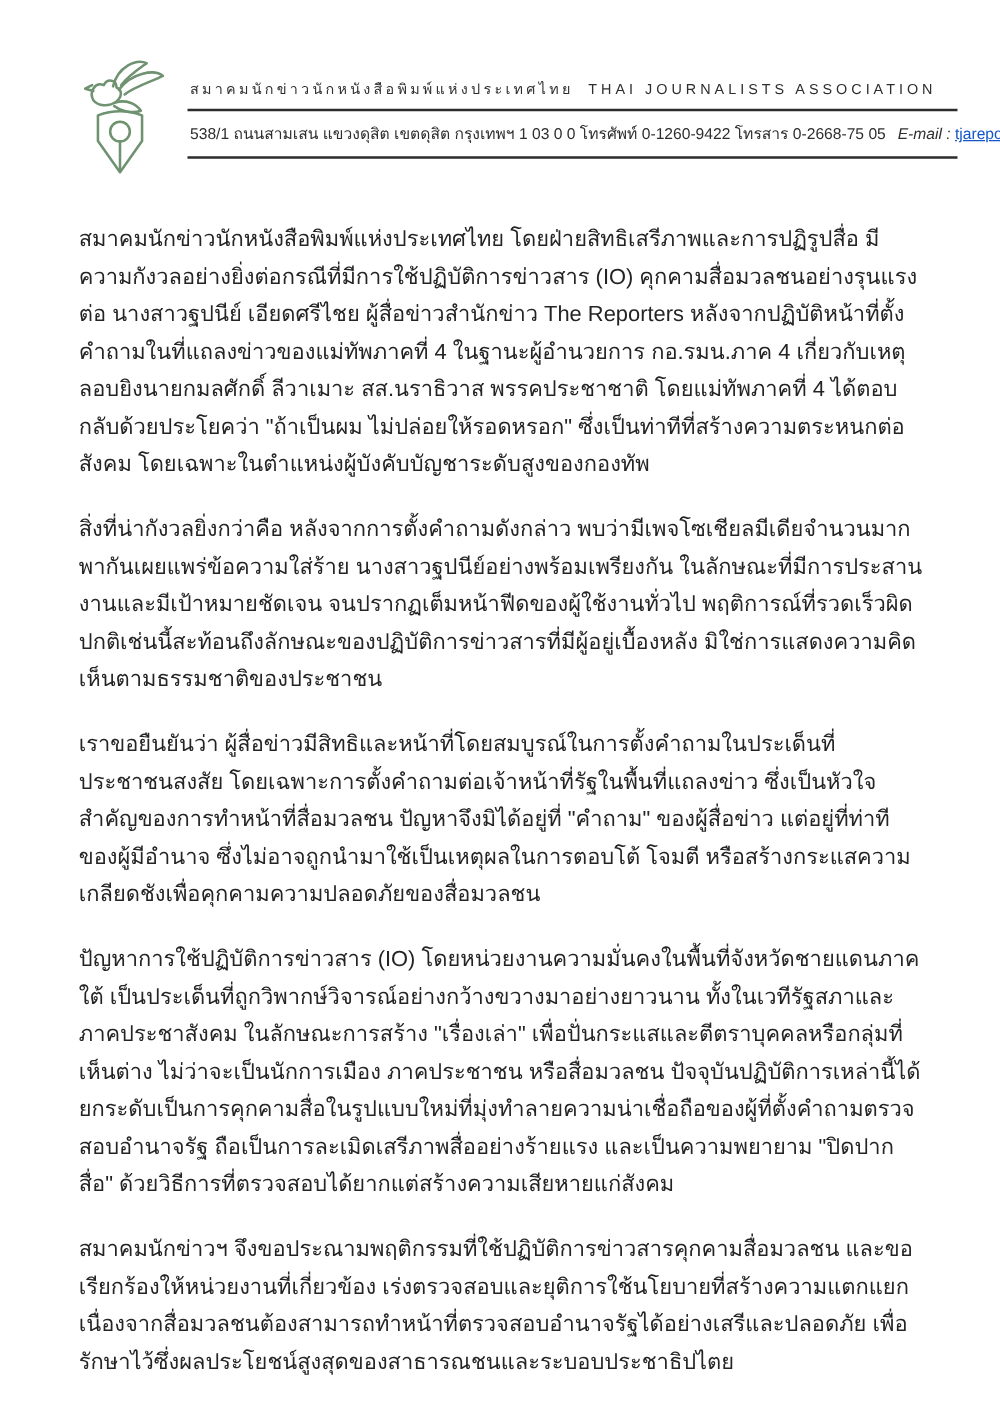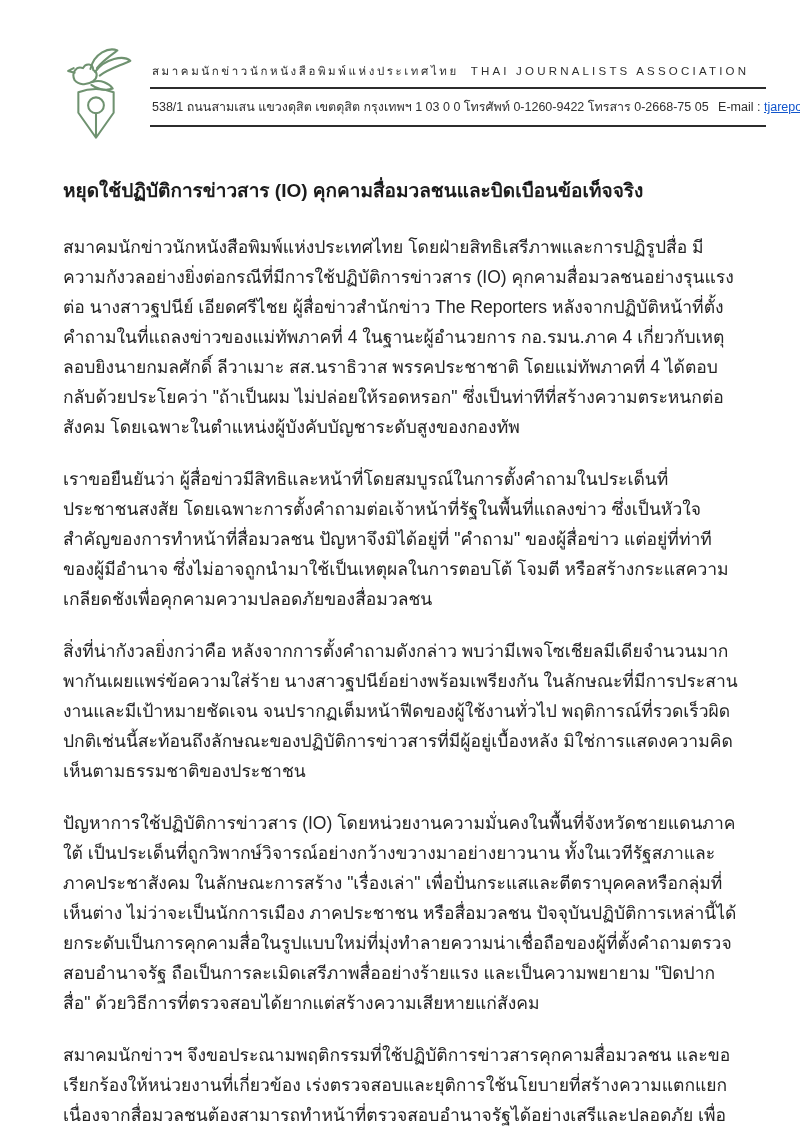--- a/index.html
+++ b/index.html
@@ -44,21 +44,21 @@
   .org-line .en { letter-spacing: 3.2px; margin-left: 6px; }
   .head-rule {
     border-bottom: 2px solid #2c2c2c;
   }
   .address-line {
     white-space: nowrap;
     font-size: 12.5px;
     color: #2e2e2e;
     padding: 8px 0 8px 2px;
   }
-  .address-line .email-label { margin-left: 6px; }
+  .address-line .email-label { margin-left: 6px; font-style: italic; }
   .email-link {
     color: #1155cc;
     text-decoration: underline;
     cursor: pointer;
   }
   
   .doc-body {
     padding: 28px 62px 0 63px;
   }
   .doc-title {
@@ -108,22 +108,21 @@
       <div class="address-line">
         <span>538/1 ถนนสามเสน แขวงดุสิต เขตดุสิต กรุงเทพฯ 1 03 0 0 โทรศัพท์ 0-1260-9422 โทรสาร 0-2668-75 05</span>
         <span class="email-label">E-mail :</span>
         <span class="email-link">tjareporter@gmail.com</span>
       </div>
       <div class="head-rule"></div>
     </div>
   </header>
 
   <main class="doc-body">
-    <h1 class="doc-title">หยุดใช้ปฏิบัติการข่าวสาร (IO) คุกคามสื่อมวลชนและบิดเบือนข้อเท็จจริง</h1>
     <p>สมาคมนักข่าวนักหนังสือพิมพ์แห่งประเทศไทย โดยฝ่ายสิทธิเสรีภาพและการปฏิรูปสื่อ มีความกังวลอย่างยิ่งต่อกรณีที่มีการใช้ปฏิบัติการข่าวสาร (IO) คุกคามสื่อมวลชนอย่างรุนแรงต่อ นางสาวฐปนีย์ เอียดศรีไชย ผู้สื่อข่าวสำนักข่าว The Reporters หลังจากปฏิบัติหน้าที่ตั้งคำถามในที่แถลงข่าวของแม่ทัพภาคที่ 4 ในฐานะผู้อำนวยการ กอ.รมน.ภาค 4 เกี่ยวกับเหตุลอบยิงนายกมลศักดิ์ ลีวาเมาะ สส.นราธิวาส พรรคประชาชาติ โดยแม่ทัพภาคที่ 4 ได้ตอบกลับด้วยประโยคว่า "ถ้าเป็นผม ไม่ปล่อยให้รอดหรอก" ซึ่งเป็นท่าทีที่สร้างความตระหนกต่อสังคม โดยเฉพาะในตำแหน่งผู้บังคับบัญชาระดับสูงของกองทัพ</p>
+    <p>สิ่งที่น่ากังวลยิ่งกว่าคือ หลังจากการตั้งคำถามดังกล่าว พบว่ามีเพจโซเชียลมีเดียจำนวนมากพากันเผยแพร่ข้อความใส่ร้าย นางสาวฐปนีย์อย่างพร้อมเพรียงกัน ในลักษณะที่มีการประสานงานและมีเป้าหมายชัดเจน จนปรากฏเต็มหน้าฟีดของผู้ใช้งานทั่วไป พฤติการณ์ที่รวดเร็วผิดปกติเช่นนี้สะท้อนถึงลักษณะของปฏิบัติการข่าวสารที่มีผู้อยู่เบื้องหลัง มิใช่การแสดงความคิดเห็นตามธรรมชาติของประชาชน</p>
     <p>เราขอยืนยันว่า ผู้สื่อข่าวมีสิทธิและหน้าที่โดยสมบูรณ์ในการตั้งคำถามในประเด็นที่ประชาชนสงสัย โดยเฉพาะการตั้งคำถามต่อเจ้าหน้าที่รัฐในพื้นที่แถลงข่าว ซึ่งเป็นหัวใจสำคัญของการทำหน้าที่สื่อมวลชน ปัญหาจึงมิได้อยู่ที่ "คำถาม" ของผู้สื่อข่าว แต่อยู่ที่ท่าทีของผู้มีอำนาจ ซึ่งไม่อาจถูกนำมาใช้เป็นเหตุผลในการตอบโต้ โจมตี หรือสร้างกระแสความเกลียดชังเพื่อคุกคามความปลอดภัยของสื่อมวลชน</p>
-    <p>สิ่งที่น่ากังวลยิ่งกว่าคือ หลังจากการตั้งคำถามดังกล่าว พบว่ามีเพจโซเชียลมีเดียจำนวนมากพากันเผยแพร่ข้อความใส่ร้าย นางสาวฐปนีย์อย่างพร้อมเพรียงกัน ในลักษณะที่มีการประสานงานและมีเป้าหมายชัดเจน จนปรากฏเต็มหน้าฟีดของผู้ใช้งานทั่วไป พฤติการณ์ที่รวดเร็วผิดปกติเช่นนี้สะท้อนถึงลักษณะของปฏิบัติการข่าวสารที่มีผู้อยู่เบื้องหลัง มิใช่การแสดงความคิดเห็นตามธรรมชาติของประชาชน</p>
     <p>ปัญหาการใช้ปฏิบัติการข่าวสาร (IO) โดยหน่วยงานความมั่นคงในพื้นที่จังหวัดชายแดนภาคใต้ เป็นประเด็นที่ถูกวิพากษ์วิจารณ์อย่างกว้างขวางมาอย่างยาวนาน ทั้งในเวทีรัฐสภาและภาคประชาสังคม ในลักษณะการสร้าง "เรื่องเล่า" เพื่อปั่นกระแสและตีตราบุคคลหรือกลุ่มที่เห็นต่าง ไม่ว่าจะเป็นนักการเมือง ภาคประชาชน หรือสื่อมวลชน ปัจจุบันปฏิบัติการเหล่านี้ได้ยกระดับเป็นการคุกคามสื่อในรูปแบบใหม่ที่มุ่งทำลายความน่าเชื่อถือของผู้ที่ตั้งคำถามตรวจสอบอำนาจรัฐ ถือเป็นการละเมิดเสรีภาพสื่ออย่างร้ายแรง และเป็นความพยายาม "ปิดปากสื่อ" ด้วยวิธีการที่ตรวจสอบได้ยากแต่สร้างความเสียหายแก่สังคม</p>
     <p>สมาคมนักข่าวฯ  จึงขอประณามพฤติกรรมที่ใช้ปฏิบัติการข่าวสารคุกคามสื่อมวลชน และขอเรียกร้องให้หน่วยงานที่เกี่ยวข้อง เร่งตรวจสอบและยุติการใช้นโยบายที่สร้างความแตกแยก เนื่องจากสื่อมวลชนต้องสามารถทำหน้าที่ตรวจสอบอำนาจรัฐได้อย่างเสรีและปลอดภัย เพื่อรักษาไว้ซึ่งผลประโยชน์สูงสุดของสาธารณชนและระบอบประชาธิปไตย</p>
 
   </main>
 
 </div>
 
 </body></html>

